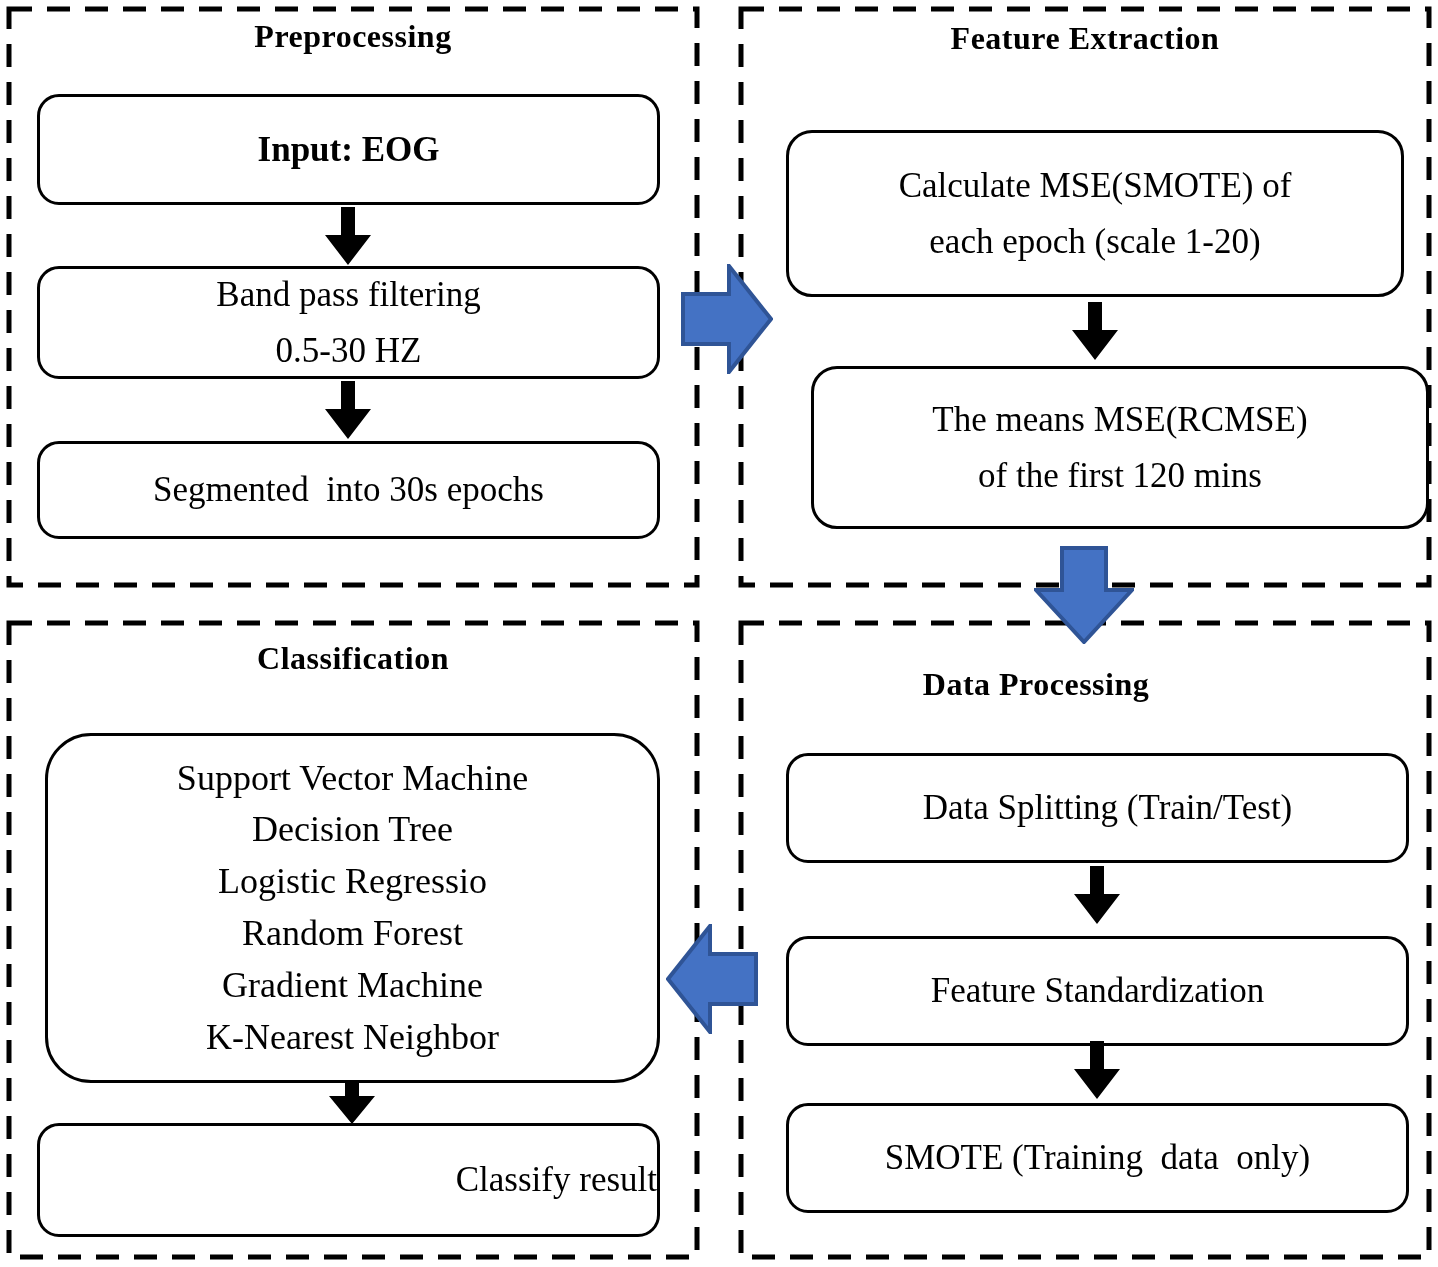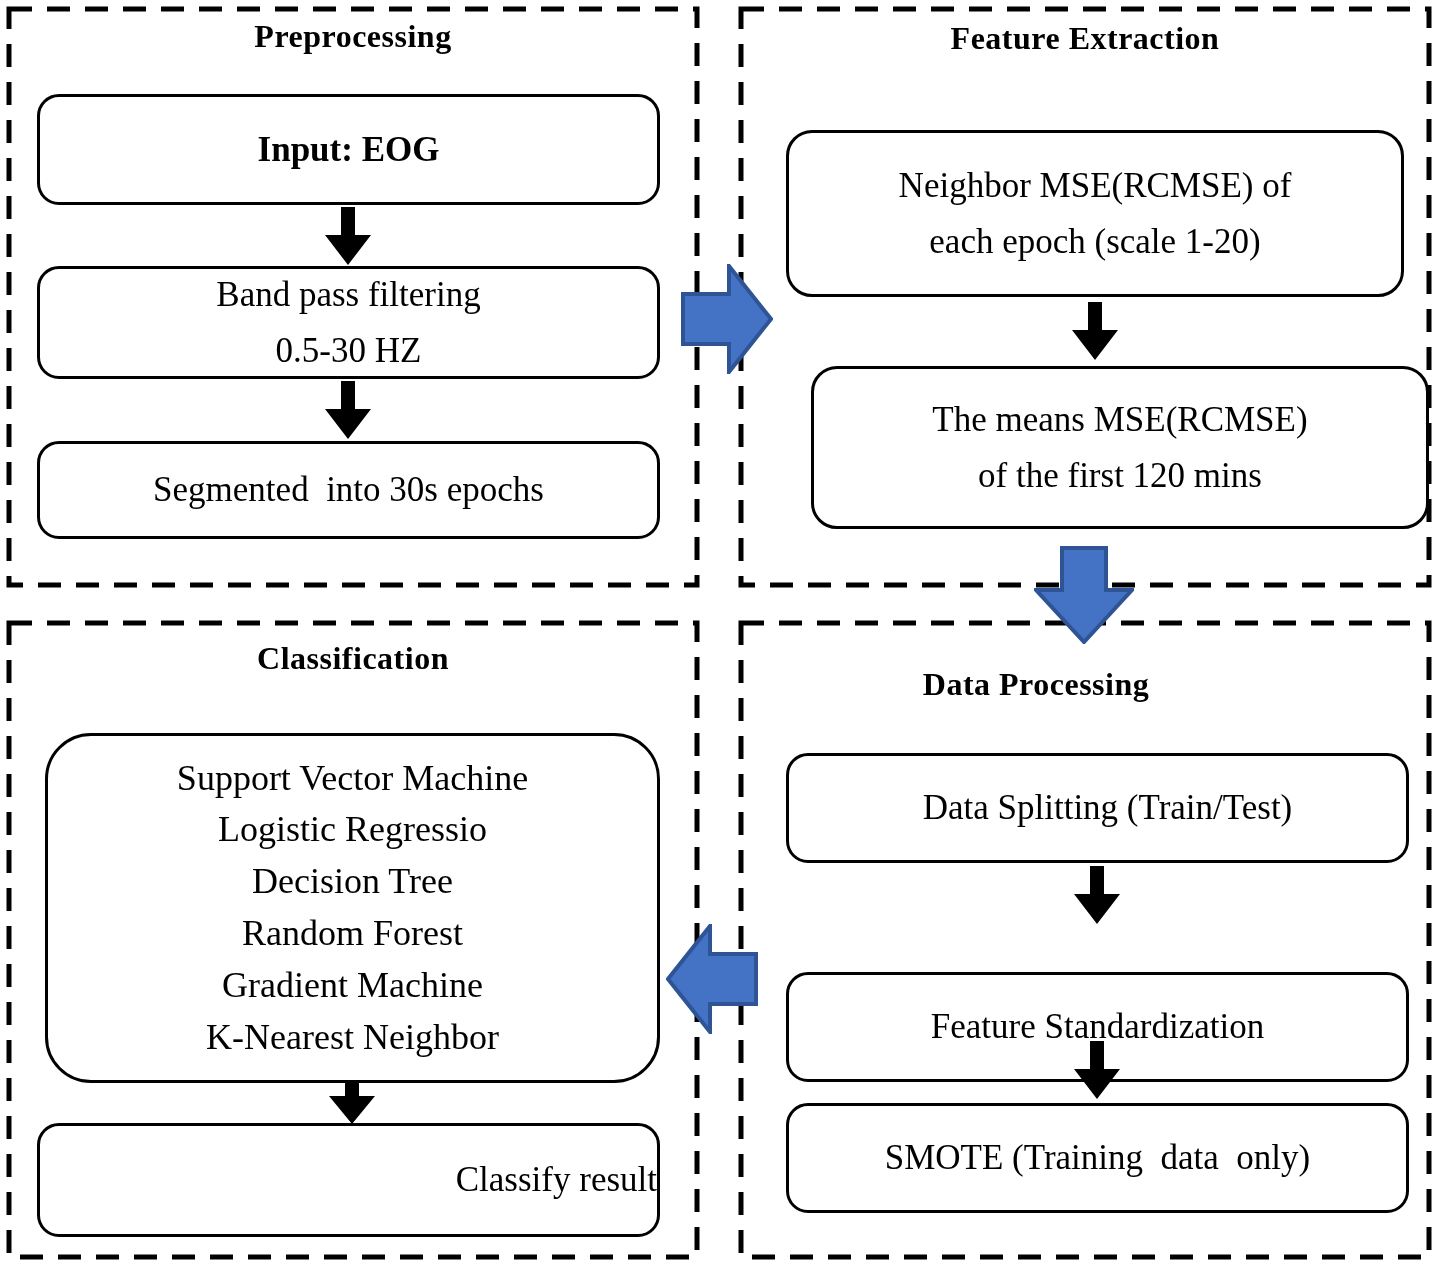--- a/index.html
+++ b/index.html
@@ -76,39 +76,39 @@
     <polygon points="16,0 30,0 30,28 46,28 23,58 0,28 16,28" fill="#000"></polygon>
   </svg>
 
   <div class="fbox" style="left:37px;top:441px;width:623px;height:98px;">
     <span class="line">Segmented  into 30s epochs</span>
   </div>
 
   <div class="panel-title" style="left:738px;top:20px;width:694px;">Feature Extraction</div>
 
   <div class="fbox two-line" style="left:786px;top:130px;width:618px;height:167px;border-radius:26px;">
-    <span class="line">Neighbor MSE(RCMSE) of</span>
+    <span class="line">Calculate MSE(SMOTE) of</span>
     <span class="line">each epoch (scale 1-20)</span>
   </div>
 
   <svg class="barrow" style="left:1072px;top:302px;" width="46" height="58">
     <polygon points="16,0 30,0 30,28 46,28 23,58 0,28 16,28" fill="#000"></polygon>
   </svg>
 
   <div class="fbox two-line" style="left:786px;top:366px;width:618px;height:163px;border-radius:26px;margin-left:25px;">
     <span class="line">The means MSE(RCMSE)</span>
     <span class="line">of the first 120 mins</span>
   </div>
 
   <div class="panel-title" style="left:6px;top:640px;width:694px;">Classification</div>
 
   <div class="fbox big" style="left:45px;top:733px;width:615px;height:350px;">
     <span class="line">Support Vector Machine</span>
+    <span class="line">Decision Tree</span>
     <span class="line">Logistic Regressio</span>
-    <span class="line">Decision Tree</span>
     <span class="line">Random Forest</span>
     <span class="line">Gradient Machine</span>
     <span class="line">K-Nearest Neighbor</span>
   </div>
 
   <svg class="barrow" style="left:329px;top:1080px;" width="46" height="44">
     <polygon points="16,0 30,0 30,16 46,16 23,44 0,16 16,16" fill="#000"></polygon>
   </svg>
 
   <div class="fbox" style="left:37px;top:1123px;width:623px;height:114px;align-items:flex-end;">
@@ -118,21 +118,21 @@
   <div class="panel-title" style="left:738px;top:666px;width:584px;padding-left:6px;">Data Processing</div>
 
   <div class="fbox" style="left:786px;top:753px;width:623px;height:110px;padding-left:20px;">
     <span class="line">Data Splitting (Train/Test)</span>
   </div>
 
   <svg class="barrow" style="left:1074px;top:866px;" width="46" height="58">
     <polygon points="16,0 30,0 30,28 46,28 23,58 0,28 16,28" fill="#000"></polygon>
   </svg>
 
-  <div class="fbox" style="left:786px;top:972px;width:623px;height:110px;">
+  <div class="fbox" style="left:786px;top:936px;width:623px;height:110px;">
     <span class="line">Feature Standardization</span>
   </div>
 
   <svg class="barrow" style="left:1074px;top:1041px;" width="46" height="58">
     <polygon points="16,0 30,0 30,28 46,28 23,58 0,28 16,28" fill="#000"></polygon>
   </svg>
 
   <div class="fbox" style="left:786px;top:1103px;width:623px;height:110px;">
     <span class="line">SMOTE (Training  data  only)</span>
   </div>

